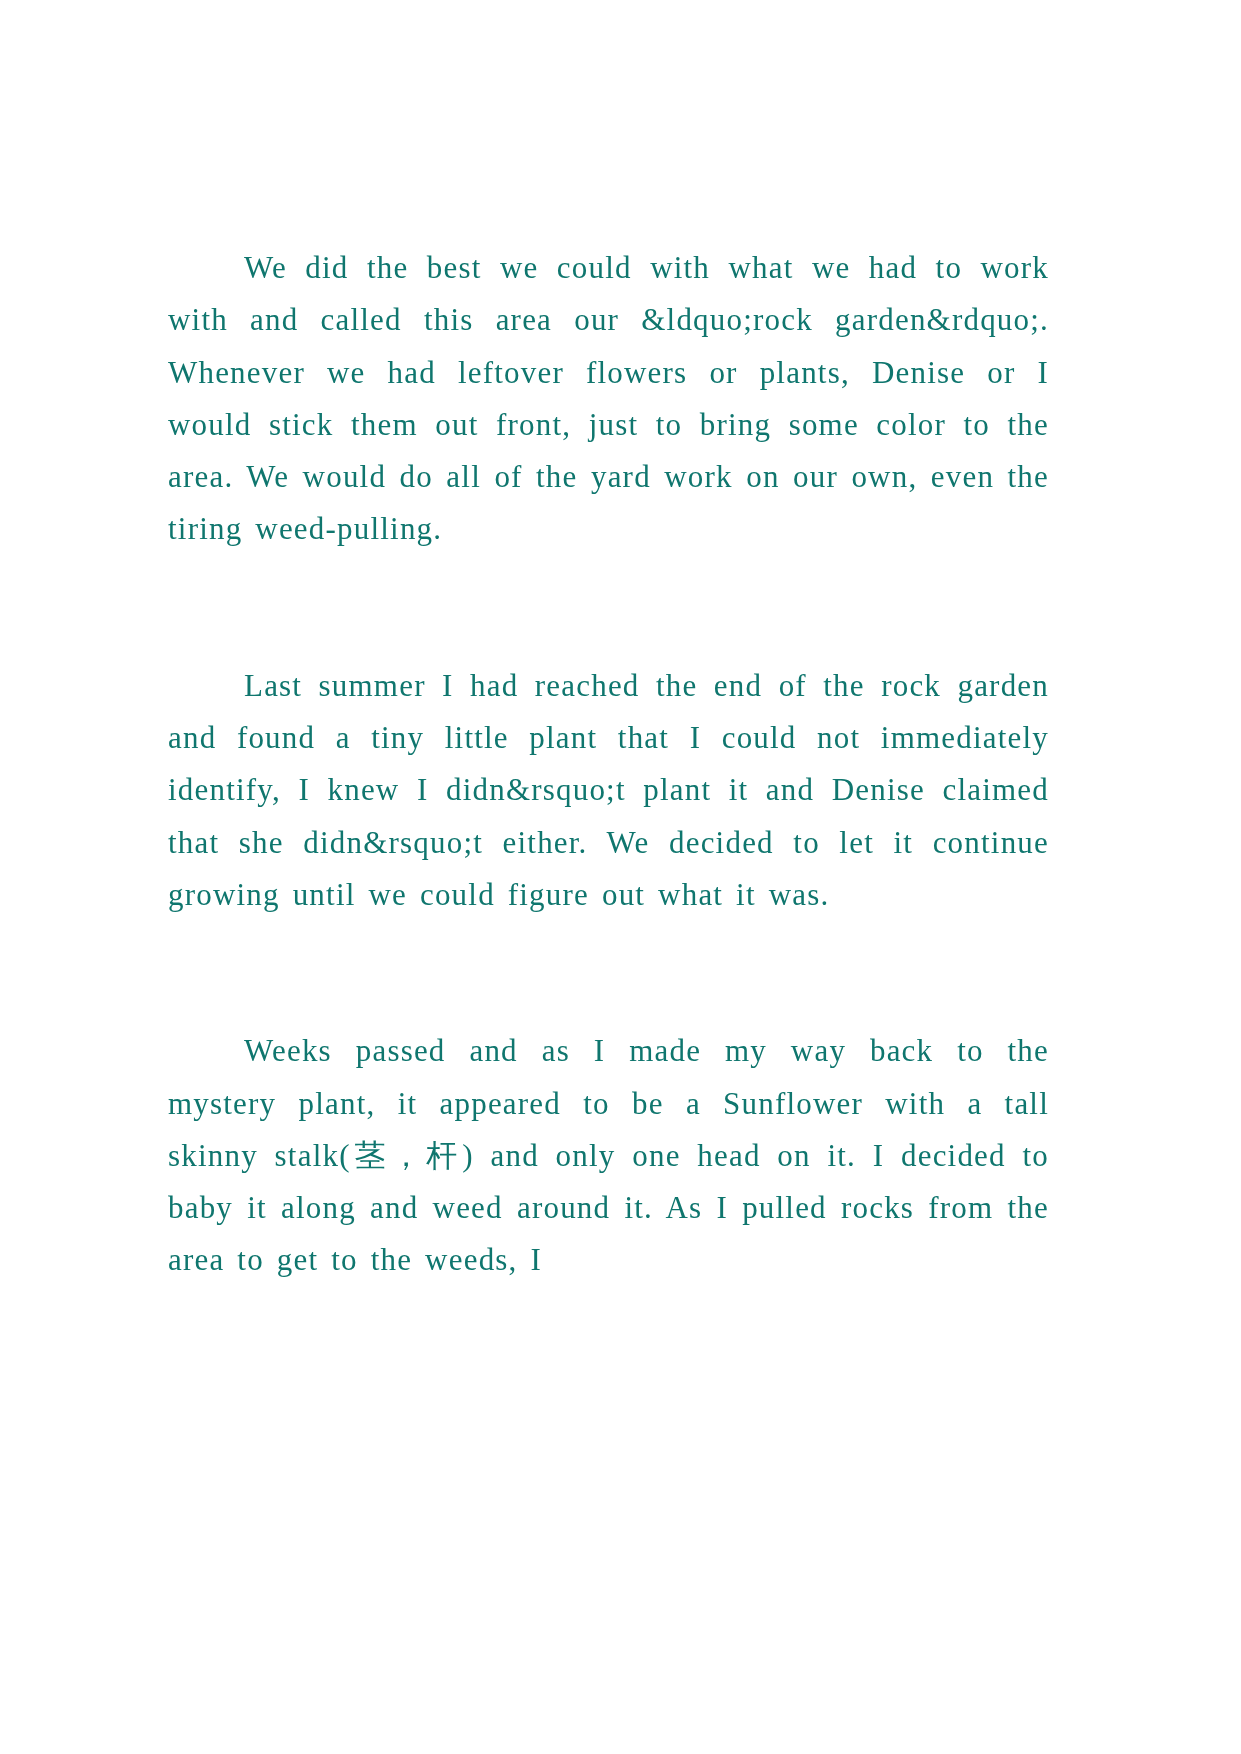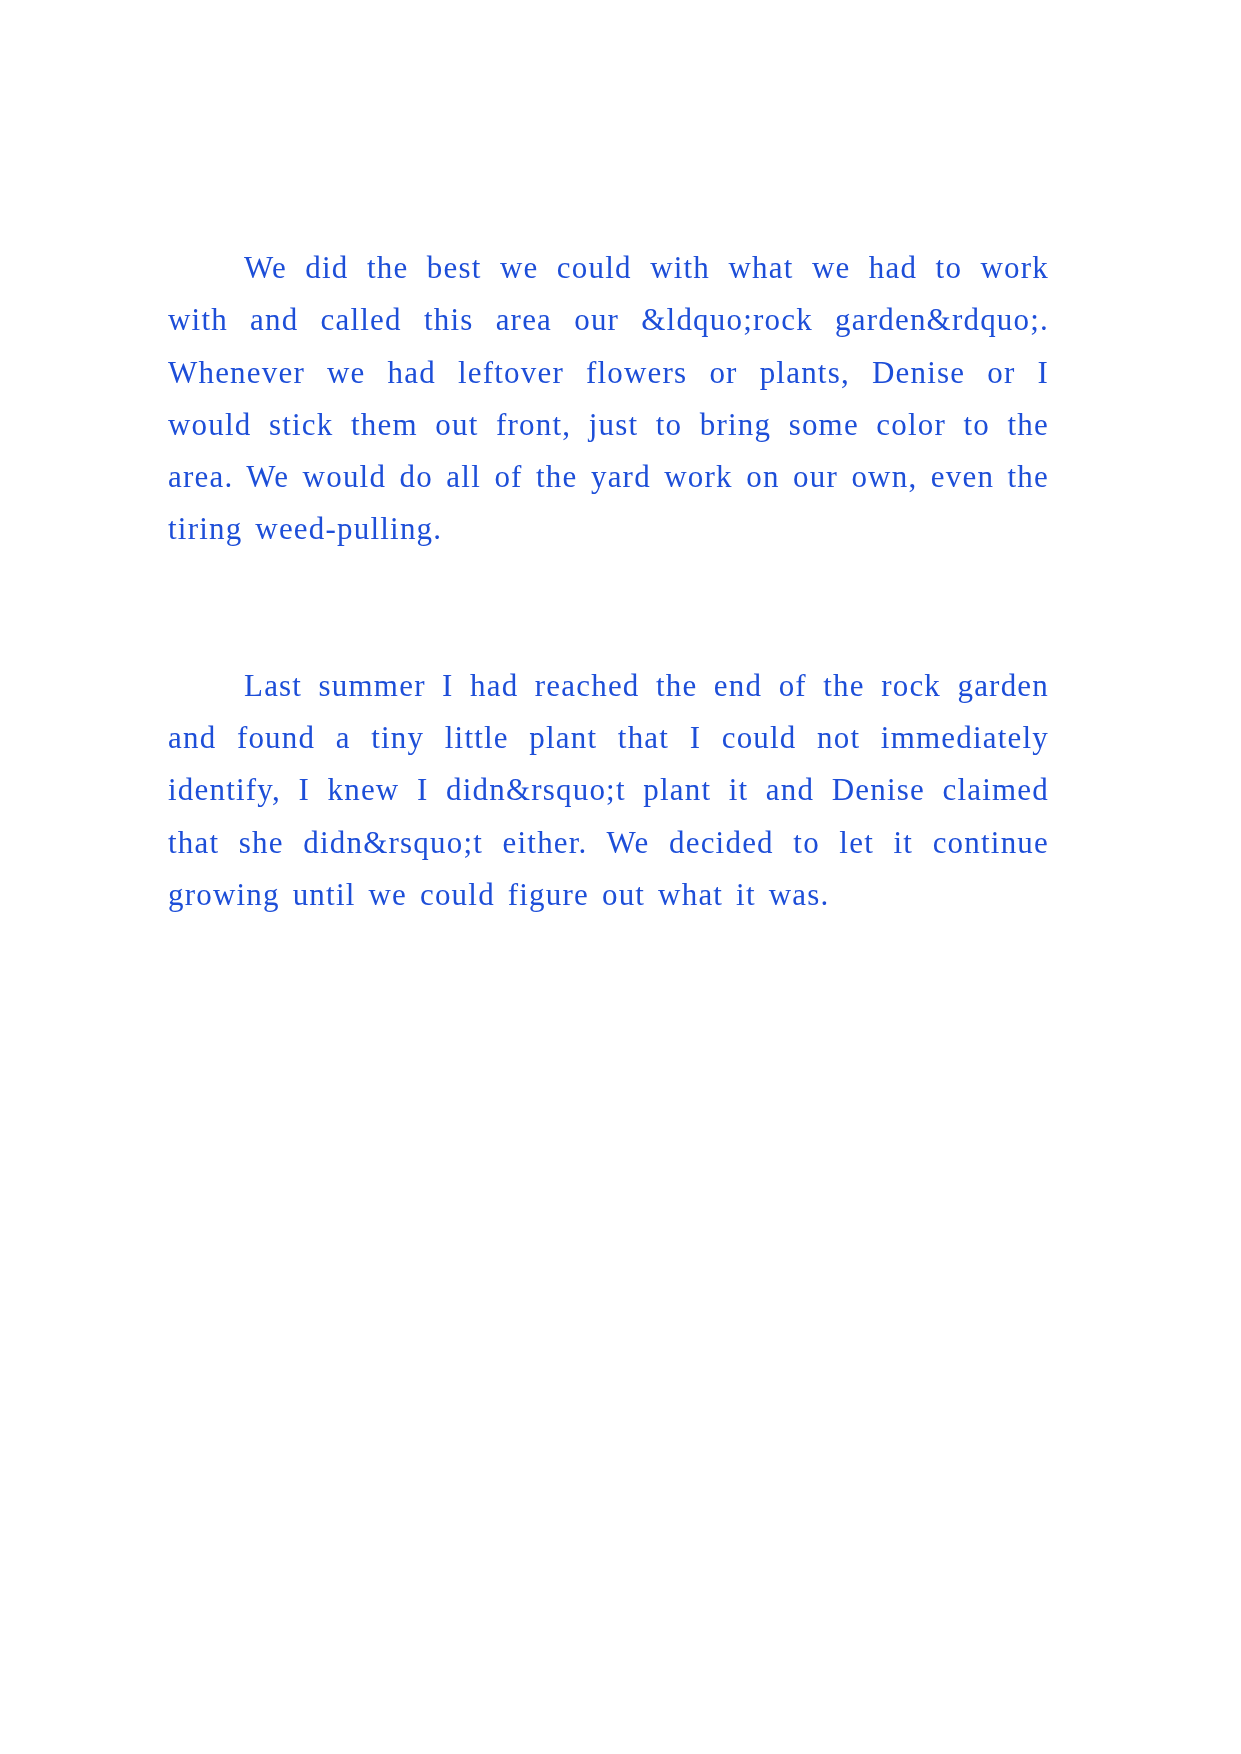--- a/index.html
+++ b/index.html
@@ -17,31 +17,32 @@
     width: 1241px;
     height: 1754px;
     background: #ffffff;
     padding: 242px 192px 0 168px;
     overflow: hidden;
   }
   .para {
     font-family: "Liberation Serif", "DejaVu Serif", serif;
     font-size: 31px;
     line-height: 52.3px;
-    color: #1d4ed8;
+    color: #0f766e;
     text-align: justify;
     text-indent: 76px;
     letter-spacing: 1.2px;
     word-spacing: 4px;
     margin: 0 0 104px 0;
     font-weight: 400;
   }
   .para:last-child {
     margin-bottom: 0;
   }
 </style>
 </head>
 <body>
 
 <div class="page">
   <p class="para">We did the best we could with what we had to work with and called this area our &amp;ldquo;rock garden&amp;rdquo;. Whenever we had leftover flowers or plants, Denise or I would stick them out front, just to bring some color to the area. We would do all of the yard work on our own, even the tiring weed-pulling.</p>
   <p class="para">Last summer I had reached the end of the rock garden and found a tiny little plant that I could not immediately identify, I knew I didn&amp;rsquo;t plant it and Denise claimed that she didn&amp;rsquo;t either. We decided to let it continue growing until we could figure out what it was.</p>
+  <p class="para">Weeks passed and as I made my way back to the mystery plant, it appeared to be a Sunflower with a tall skinny stalk(茎，杆) and only one head on it. I decided to baby it along and weed around it. As I pulled rocks from the area to get to the weeds, I</p>
 </div>
 
 </body></html>

